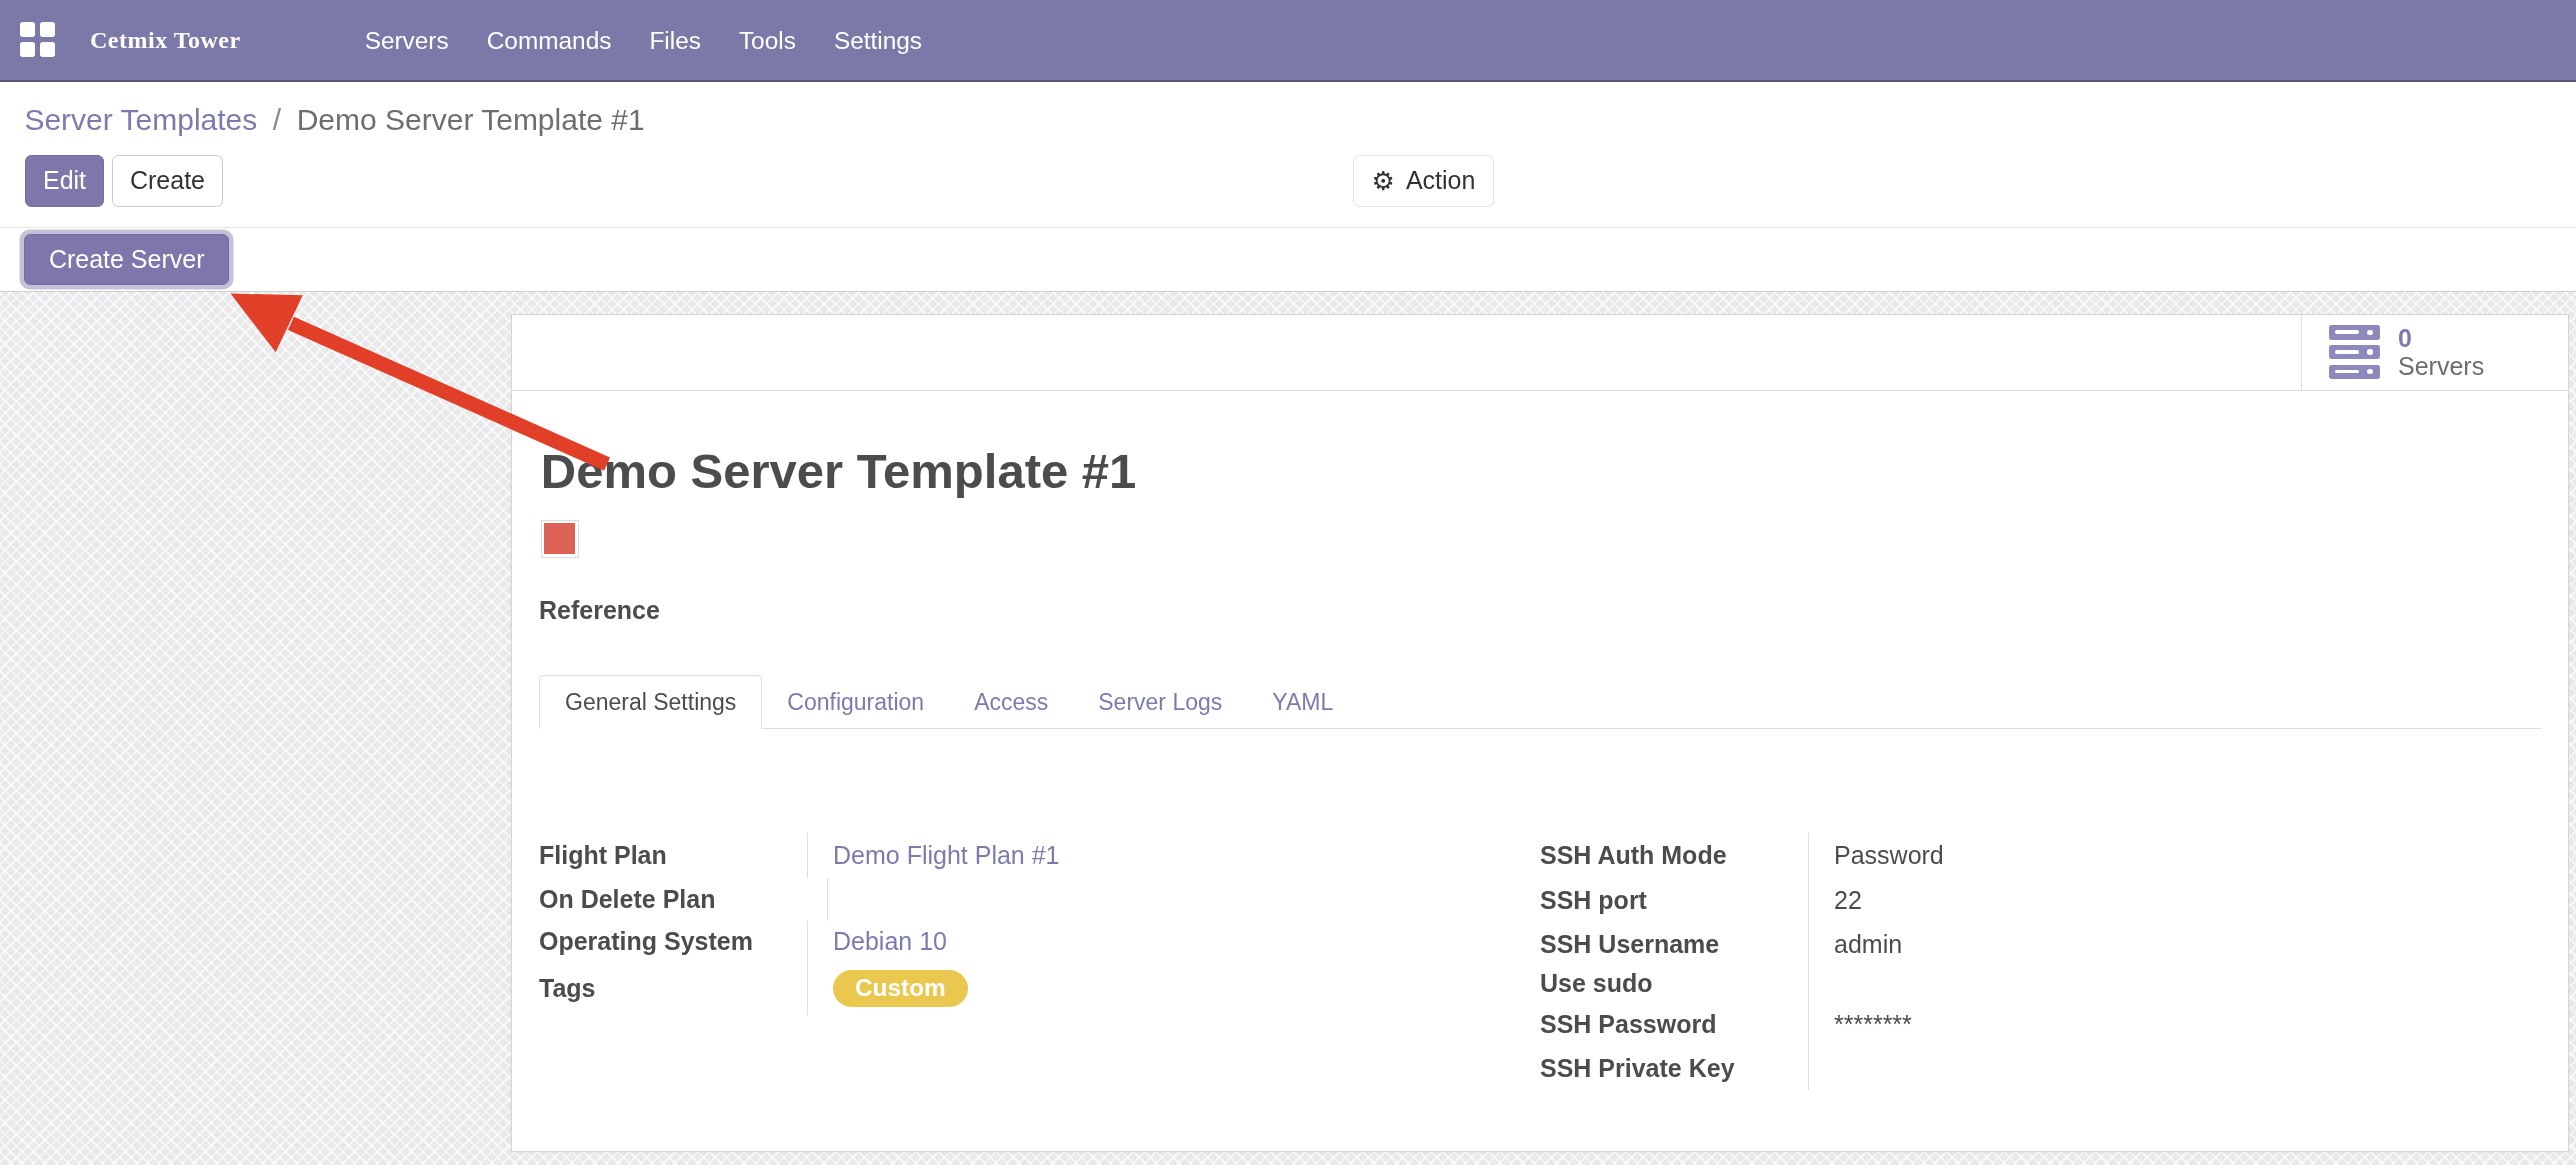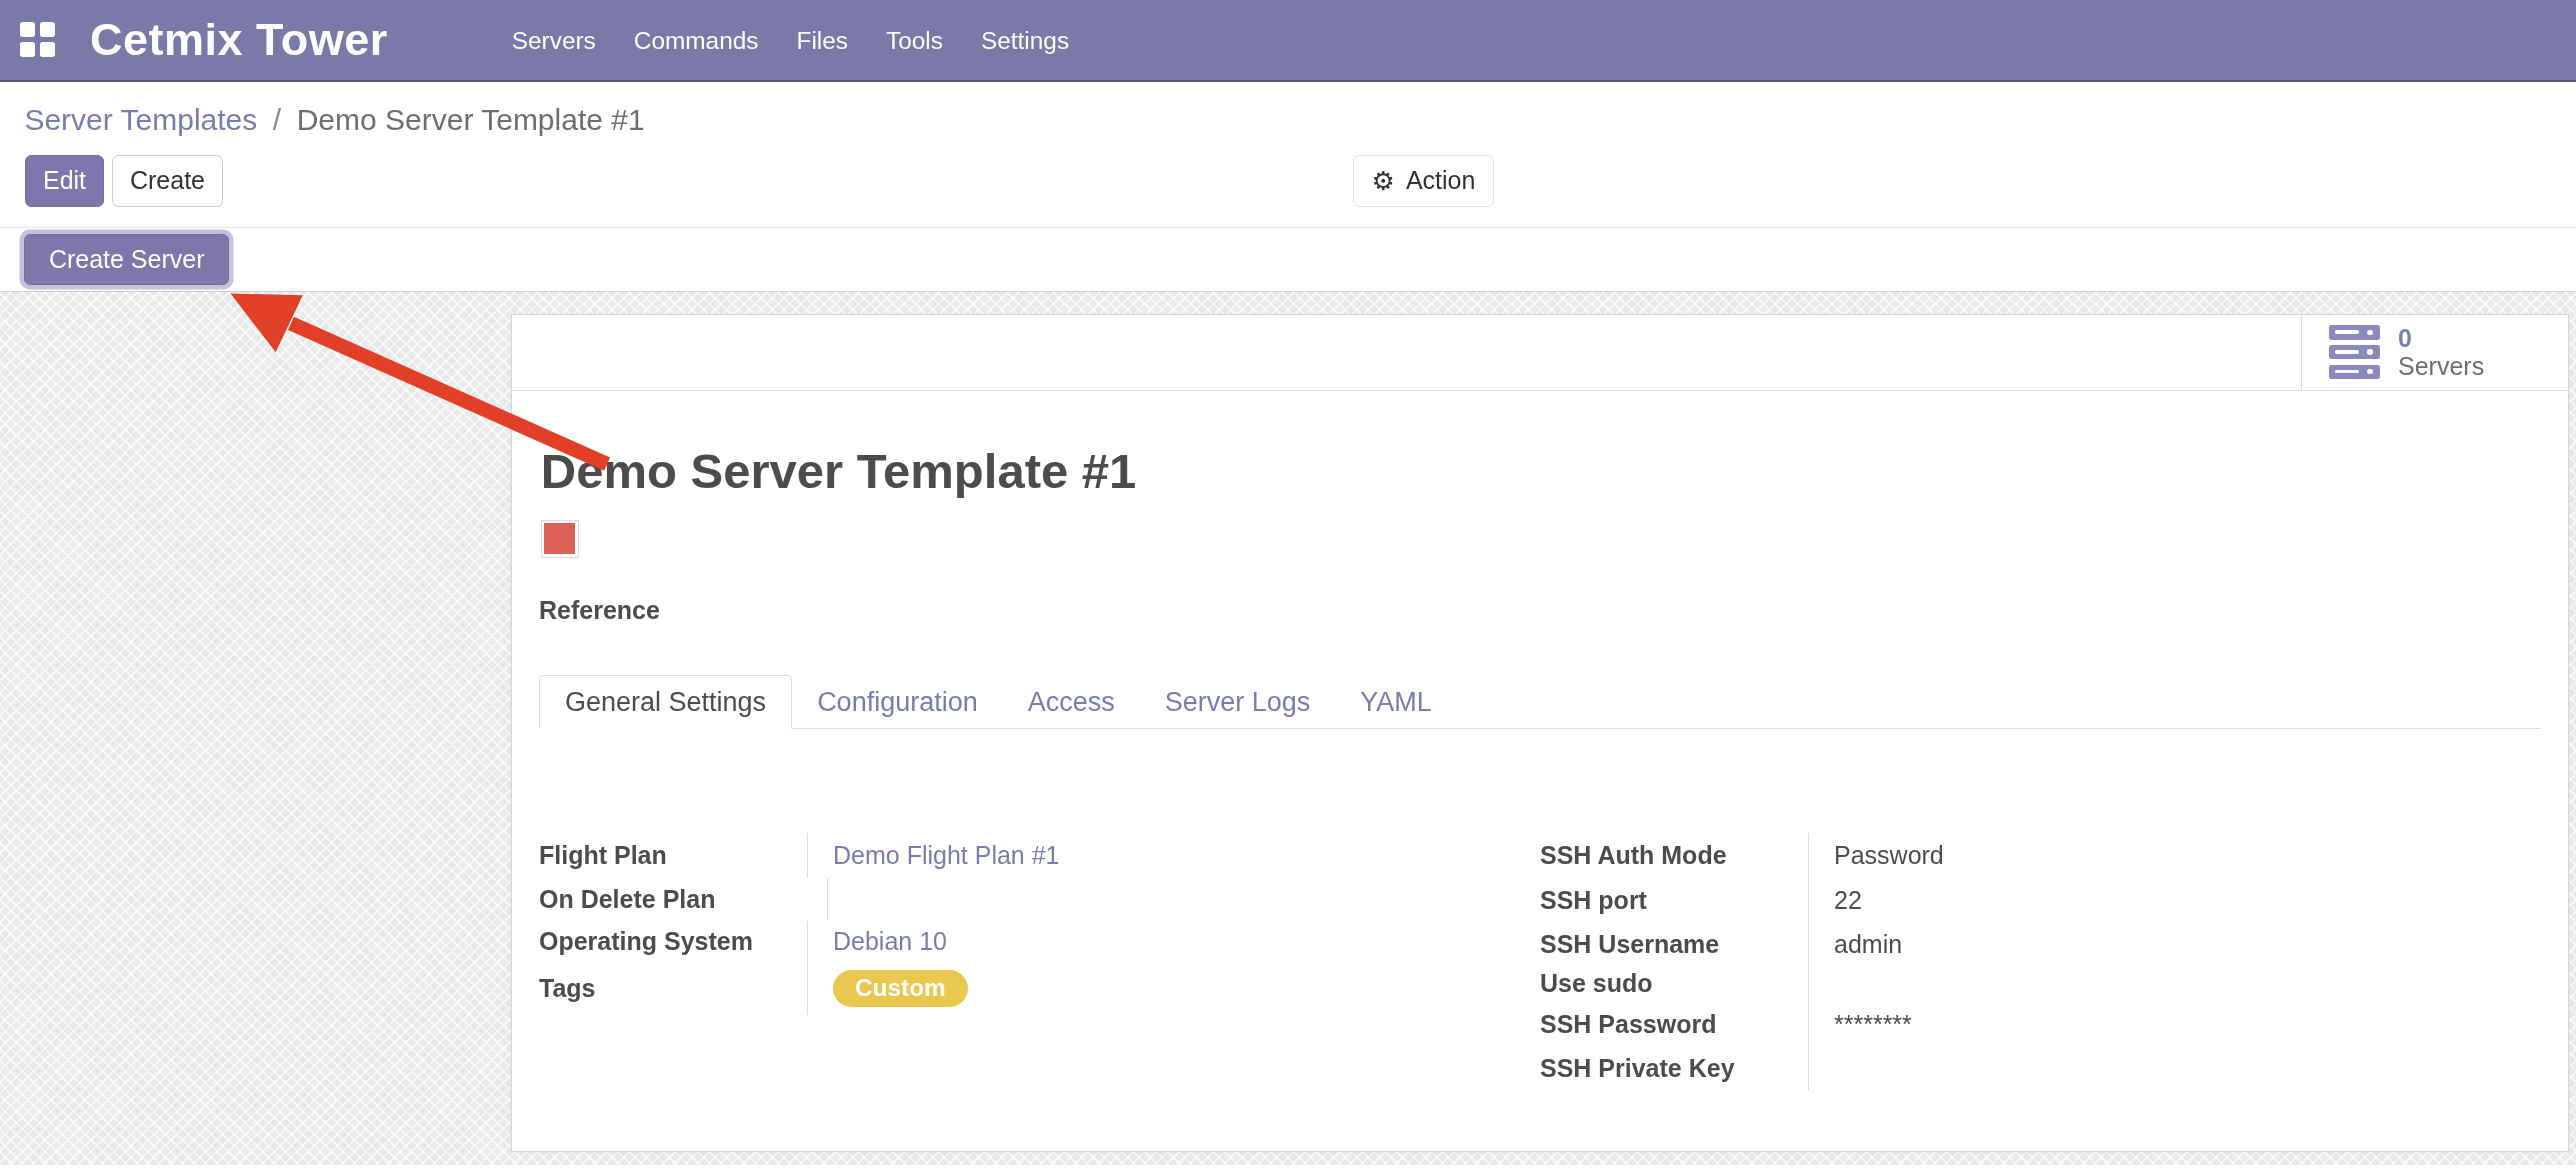--- a/index.html
+++ b/index.html
@@ -5,21 +5,21 @@
   * { margin:0; padding:0; box-sizing:border-box; }
   html,body { width:2576px; height:1174px; overflow:hidden; background:#fff;
     font-family:"Liberation Sans","DejaVu Sans",sans-serif; }
 
   
   .navbar { position:relative; height:82px; background:#7b79a8; border-bottom:2.7px solid #575571;
     display:flex; align-items:center; }
   .apps-icon { width:36px; height:36px; margin-left:20px; display:grid;
     grid-template-columns:15.4px 15.4px; grid-template-rows:15.4px 15.4px; gap:4.5px; cursor:pointer; }
   .apps-icon span { background:#fff; border-radius:2.7px; }
-  .brand { color:#fff; font-size:45px; font-weight:bold; margin-left:34px; letter-spacing:0.5px; cursor:pointer; }
+  .brand { color:#fff; font-size:24px; font-weight:bold; margin-left:34px; letter-spacing:0.5px; cursor:pointer;font-family:Liberation Serif, serif; }
   .nav-menu { display:flex; margin-left:105px; }
   .nav-item { color:#fff; font-size:24.4px; padding:0 19px; line-height:79px; cursor:pointer; }
 
   
   .control-panel { background:#fff; padding:18px 0 0 0; }
   .breadcrumb { margin-left:24.4px; font-size:30px; line-height:40px; }
   .breadcrumb .bc-link { color:#7c7bad; cursor:pointer; }
   .breadcrumb .bc-sep { color:#8a8a8a; padding:0 7.2px; }
   .breadcrumb .bc-current { color:#6e6e6e; }
   .cp-buttons { position:relative; height:52px; margin-top:14.5px; margin-bottom:20px;padding-left:8px; }
@@ -72,21 +72,21 @@
   .field-grid { display:grid; grid-template-columns:268px 1fr; }
   .field-label { font-size:25px; font-weight:bold; color:#4c4c4c; display:flex; align-items:center; }
   .field-value { font-size:25px; color:#4c4c4c; border-left:1.8px solid #ddd; padding-left:25px;
     display:flex; align-items:center; }
   .field-value.link { color:#7c7bad; cursor:pointer; }
   .reference-grid { margin-top:25px; }
   .reference-grid > div { height:56px; }
 
   
   .tabs { margin-top:36px; display:flex; border-bottom:1.8px solid #ddd; height:54px; align-items:flex-end; }
-  .tab { font-size:27px; color:#7c7bad; padding:0 25px; line-height:51px; cursor:pointer; }
+  .tab { font-size:23px; color:#7c7bad; padding:0 25px; line-height:51px; cursor:pointer; }
   .tab.active { color:#4c4c4c; background:#fff; border:1.8px solid #ddd; border-bottom:none;
     border-radius:4.5px 4.5px 0 0; height:54px; line-height:52px; margin-bottom:-1.8px; }
 
   
   .groups { display:flex; padding-top:60px;margin-top:44px; }
   .group { width:50%; }
   .group.right { padding-left:0; }
   .group.right .field-label { padding-left:0; }
   .tag-badge { display:inline-block; background:#eac84f; color:#fff; font-weight:bold;
     font-size:24.4px; line-height:24.4px; padding:6.3px 22px; border-radius:902px; }

